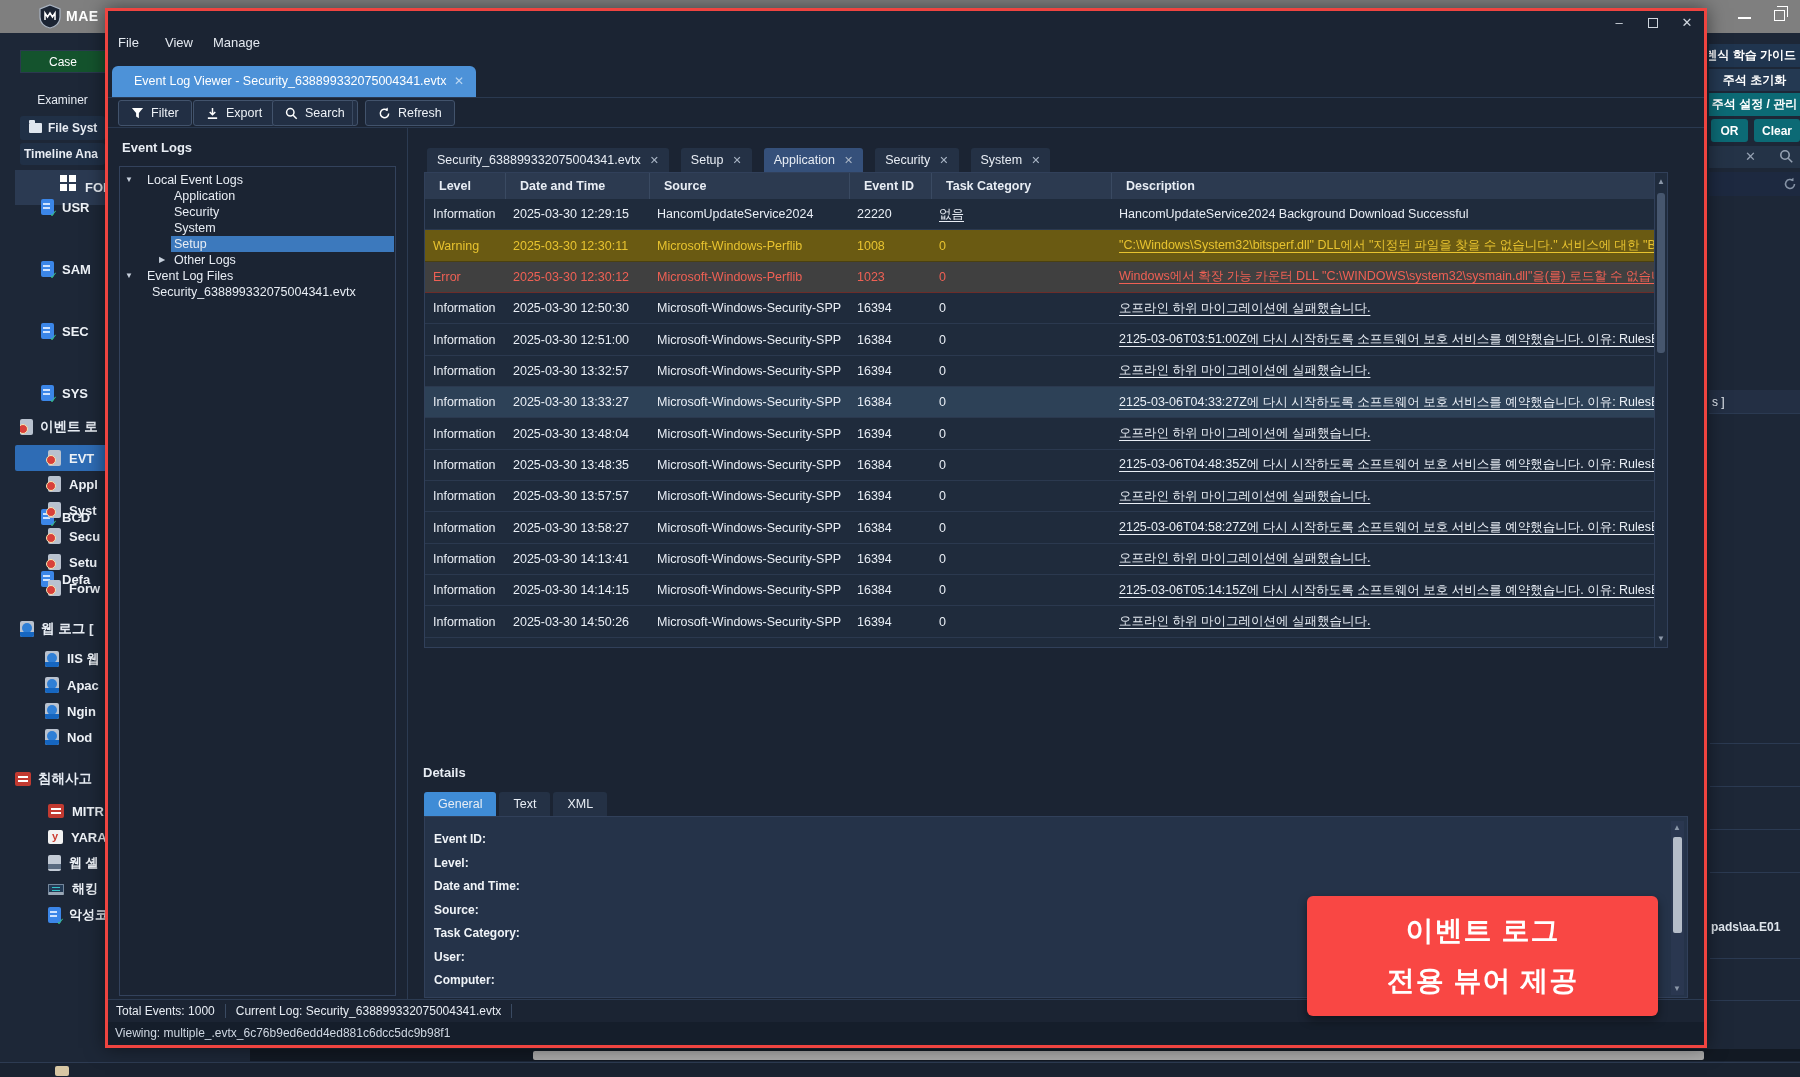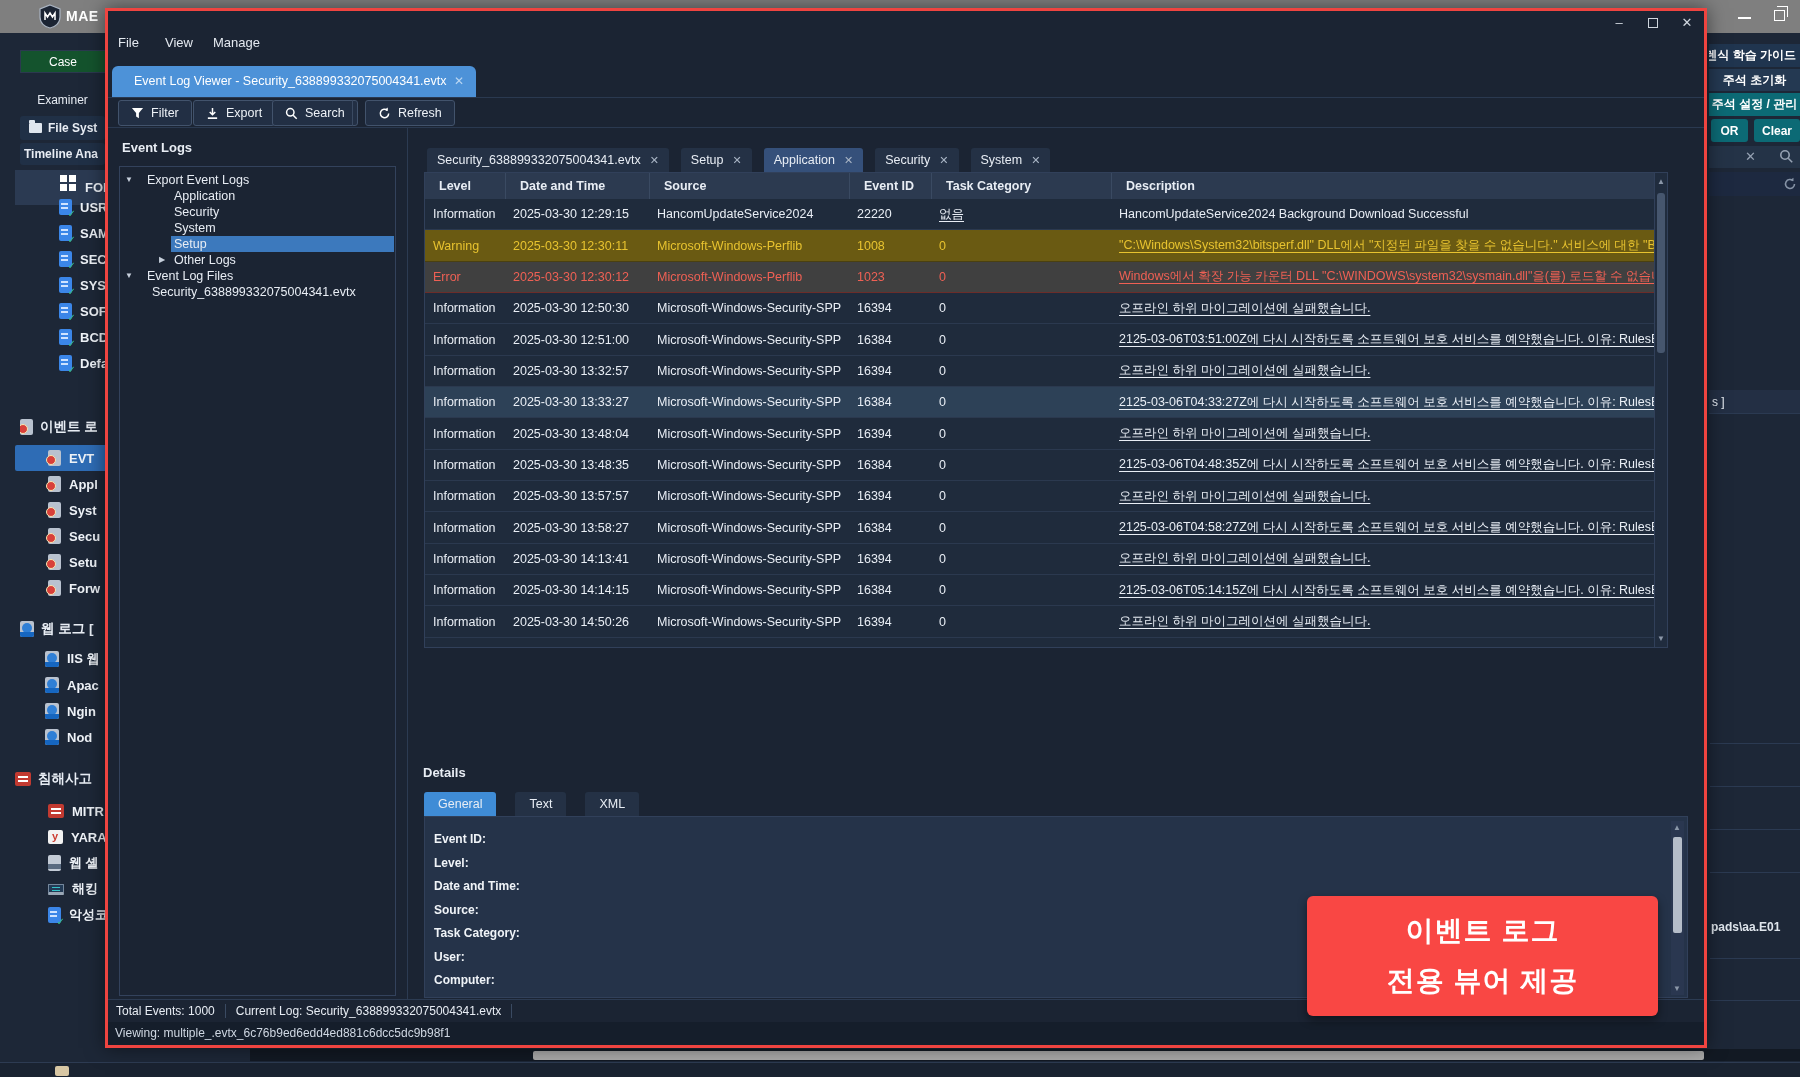--- a/index.html
+++ b/index.html
@@ -17,21 +17,21 @@
 
   
   .sb-case { left:20px; top:50px; width:86px; height:23px; background:#14532d; border:1px solid #2b394f; color:#fff; font-size:12px; display:flex; align-items:center; justify-content:center; }
   .sb-examiner { left:20px; top:91px; width:85px; height:18px; font-size:12px; text-align:center; line-height:18px; }
   .sb-filesys { left:20px; top:116px; width:85px; height:24px; background:#203046; border-radius:3px; display:flex; align-items:center; gap:6px; padding-left:9px; font-size:12px; font-weight:bold; overflow:hidden; white-space:nowrap; }
   .sb-timeline { left:20px; top:143px; width:85px; height:22px; background:#203046; border-radius:3px; font-size:12px; font-weight:bold; line-height:22px; padding-left:4px; overflow:hidden; white-space:nowrap; }
   .sb-fol { left:15px; top:170px; width:90px; height:35px; background:#2b3a52; display:flex; align-items:center; gap:9px; padding-left:45px; font-size:13px; font-weight:bold; overflow:hidden; }
   .sb-list { display:flex; flex-direction:column; }
   .sb-row { height:26px; display:flex; align-items:center; gap:8px; overflow:hidden; white-space:nowrap; font-size:13px; font-weight:bold; color:#eef2f7; }
   .sb-row.sel { background:#2e6cb5; border-radius:2px; }
-  #registry-list { left:19px; top:194px; width:92px; } #registry-list .sb-row { padding-left:40px; }
+  #registry-list { left:1px; top:194px; width:92px;gap:36px; } #registry-list .sb-row { padding-left:40px; }
   #event-list { left:15px; top:445px; width:92px; } #event-list .sb-row { padding-left:33px; }
   #web-list { left:15px; top:646px; width:92px; } #web-list .sb-row { padding-left:30px; }
   #incident-list { left:15px; top:798px; width:92px; } #incident-list .sb-row { padding-left:33px; }
   .sb-section { display:flex; align-items:center; gap:7px; font-size:13.5px; font-weight:bold; white-space:nowrap; overflow:hidden; }
   #sec-event { left:20px; top:418px; width:86px; }
   #sec-web { left:20px; top:620px; width:86px; }
   #sec-incident { left:15px; top:770px; width:92px; }
 
   
   .sbi { position:relative; flex:0 0 auto; }
@@ -114,21 +114,21 @@
   .t-row.warning { background:#6a5a12; color:#e8c32f; border-bottom:1px solid #4a4010; }
   .t-row.error { background:#404040; color:#ef6054; border-bottom:1px solid #6b2d2a; }
   .t-row.sel { background:#2d4157; }
   .u { text-decoration:underline; text-underline-offset:3px; }
   .t-scroll { right:0; top:0; width:13px; height:474px; background:#202c3e; border-left:1px solid #31405a; }
   .t-scroll .up { left:2px; top:4px; font-size:8px; color:#8b97a8; }
   .t-scroll .down { left:2px; bottom:4px; font-size:8px; color:#8b97a8; }
   .t-thumb { left:2px; top:20px; width:8px; height:160px; background:#46566e; border-radius:3px; }
 
   .dt-title { left:315px; top:754px; font-size:13px; font-weight:bold; }
-  .dt-tabs { left:316px; top:781px; height:24px; display:flex; gap:19px; }
+  .dt-tabs { left:316px; top:781px; height:24px; display:flex; gap:3px; }
   .dtab { position:relative; height:24px; background:#243145; border-radius:3px 3px 0 0; padding:0 14px; font-size:12.5px; line-height:24px; }
   .dtab.active { background:#3f8cd6; }
   .dt-content { left:316px; top:805px; width:1264px; height:182px; background:#253349; border:1px solid #31405a; }
   .dt-fields { left:9px; top:15px; display:flex; flex-direction:column; gap:9.5px; }
   .dt-field { position:static; font-size:12px; font-weight:bold; color:#f0f4f8; }
   .dt-scroll { right:3px; top:4px; width:13px; height:174px; background:#2a3750; }
   .dt-scroll .up { left:2px; top:2px; font-size:8px; color:#8b97a8; }
   .dt-scroll .down { left:2px; bottom:2px; font-size:8px; color:#8b97a8; }
   .dt-thumb { left:2px; top:16px; width:9px; height:96px; background:#b5bdc9; border-radius:2px; }
 
@@ -353,21 +353,21 @@
         <span style="position:static">Refresh</span>
       </div>
     </div>
 
     <div class="left-panel">
       <div class="lp-title">Event Logs</div>
       <div class="tree-box">
         <div class="tree-rows">
             <div class="tree-row">
               <span class="tree-arrow" style="left: 5px;">▼</span>
-              <span class="tree-label" style="left: 27px;">Export Event Logs</span>
+              <span class="tree-label" style="left: 27px;">Local Event Logs</span>
             </div>
             <div class="tree-row">
               <span class="tree-label" style="left: 54px;">Application</span>
             </div>
             <div class="tree-row">
               <span class="tree-label" style="left: 54px;">Security</span>
             </div>
             <div class="tree-row">
               <span class="tree-label" style="left: 54px;">System</span>
             </div>

